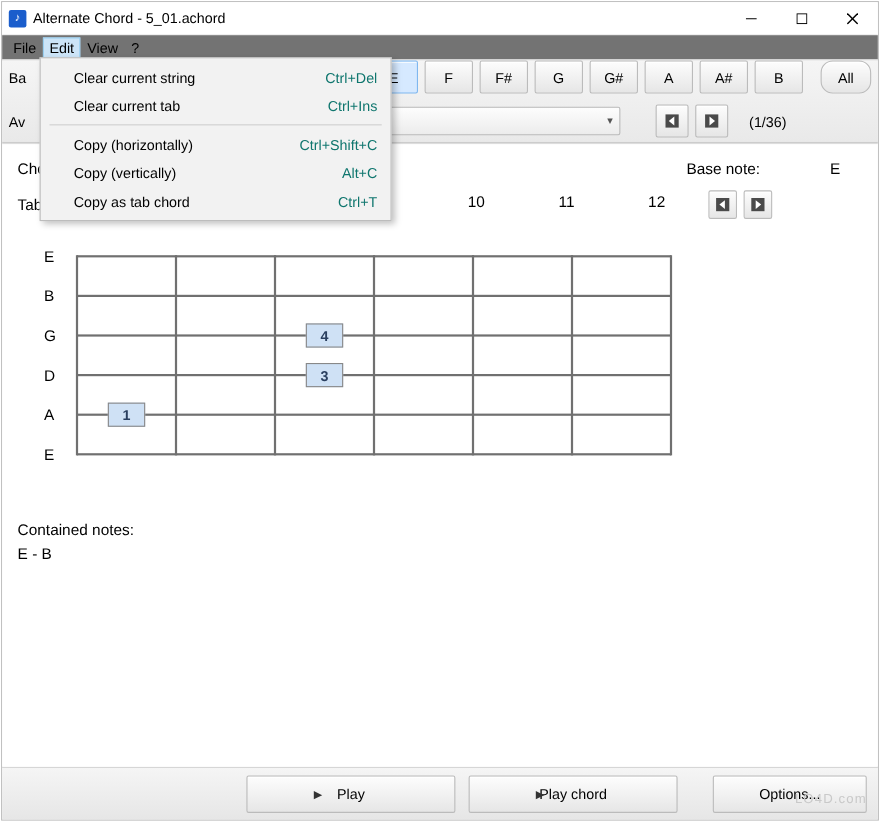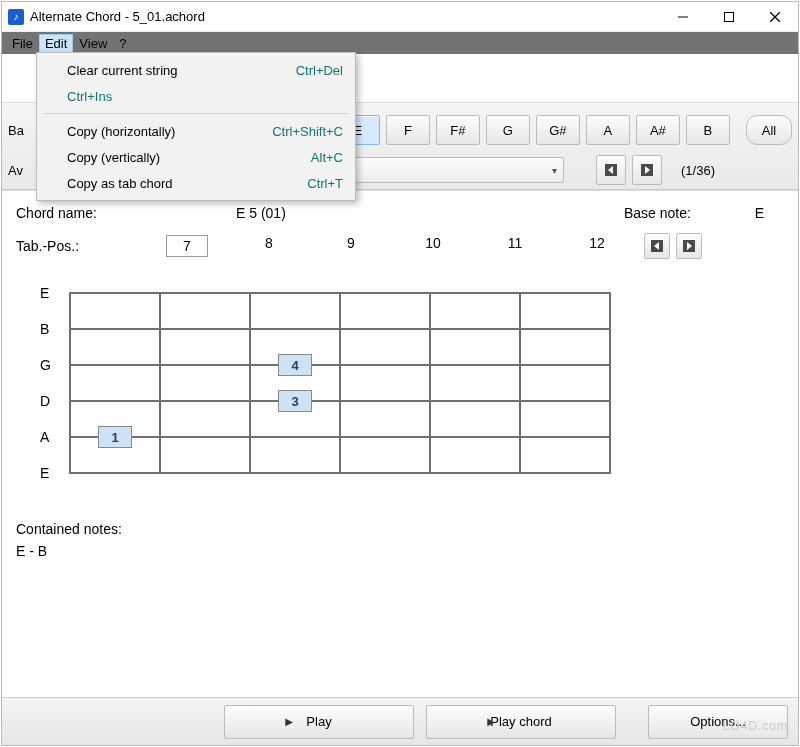--- a/index.html
+++ b/index.html
@@ -58,22 +58,21 @@
   .menubar .menu-item.open {
     background:#cce4f7;
     border:1px solid #99cff0;
     padding:1px 5px;
   }
 
   .toolbar {
     background: linear-gradient(#f5f5f5,#e9e9e9);
     border-top:1px solid #ddd;
     border-bottom:1px solid #ccc;
-    padding: 12px 6px 4px 6px;
-    margin-top: 48px;
+    padding: 0 6px 4px 6px;
   }
   .row { display:flex; align-items:center; gap:6px; }
   .row + .row { margin-top: 10px; align-items: center; }
 
   .label { min-width: 110px; }
 
   .note-btn, .all-btn, .arrow-btn, .big-btn, .flat-btn {
     background: linear-gradient(#fdfdfd,#e6e6e6);
     border:1px solid #bbb;
     border-radius:2px;
@@ -149,21 +148,21 @@
   }
   .finger {
     position:absolute;
     width:34px; height:22px;
     background:#cfe1f5;
     border:1px solid #888;
     display:flex; align-items:center; justify-content:center;
     font-size:13px; font-weight:bold; color:#2a3f5f;
   }
 
-  .contained { margin-top: 30px; font-size:14px; }
+  .contained { margin-top: 42px; font-size:14px; }
   .contained .lbl { margin-bottom:6px; }
 
   .bottombar {
     height: 48px;
     background: linear-gradient(#f5f5f5,#e6e6e6);
     border-top:1px solid #ccc;
     display:flex; align-items:center; justify-content:flex-start;
     gap: 12px; padding: 0 10px;
   }
   .big-btn {
@@ -386,20 +385,21 @@
   </div>
 
 </div>
 
 <div class="dropdown" id="edit-dropdown">
     <div class="dd-item">
       <span class="dd-label">Clear current string</span>
       <span class="dd-accel">Ctrl+Del</span>
     </div>
     <div class="dd-item">
+      <span class="dd-label">Clear current tab</span>
       <span class="dd-accel">Ctrl+Ins</span>
     </div>
     <div class="dd-sep"></div>
     <div class="dd-item">
       <span class="dd-label">Copy (horizontally)</span>
       <span class="dd-accel">Ctrl+Shift+C</span>
     </div>
     <div class="dd-item">
       <span class="dd-label">Copy (vertically)</span>
       <span class="dd-accel">Alt+C</span>

